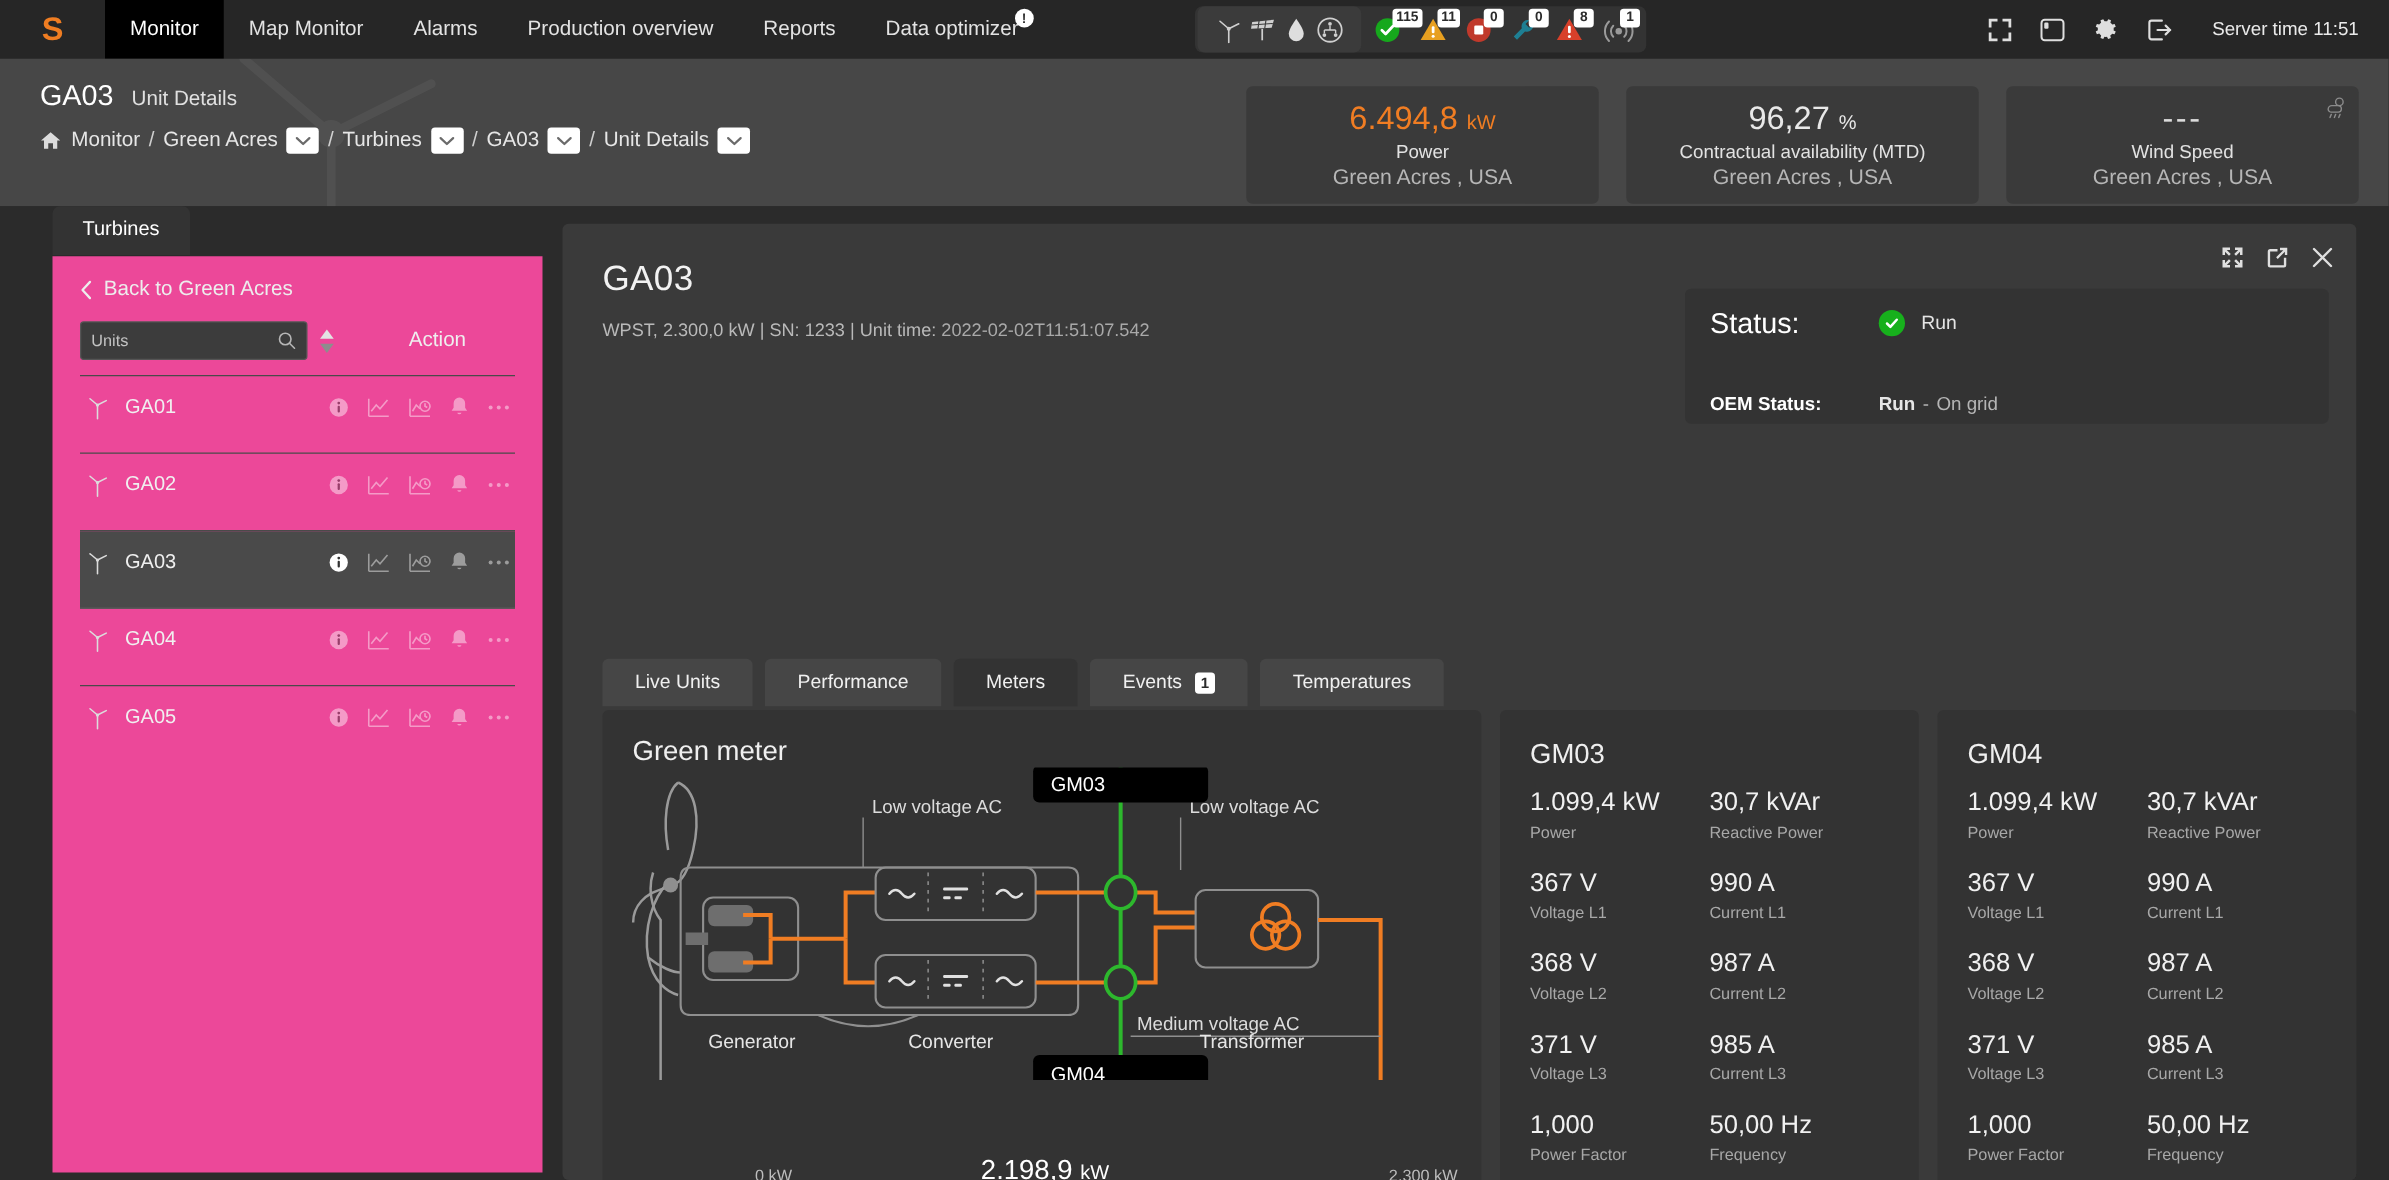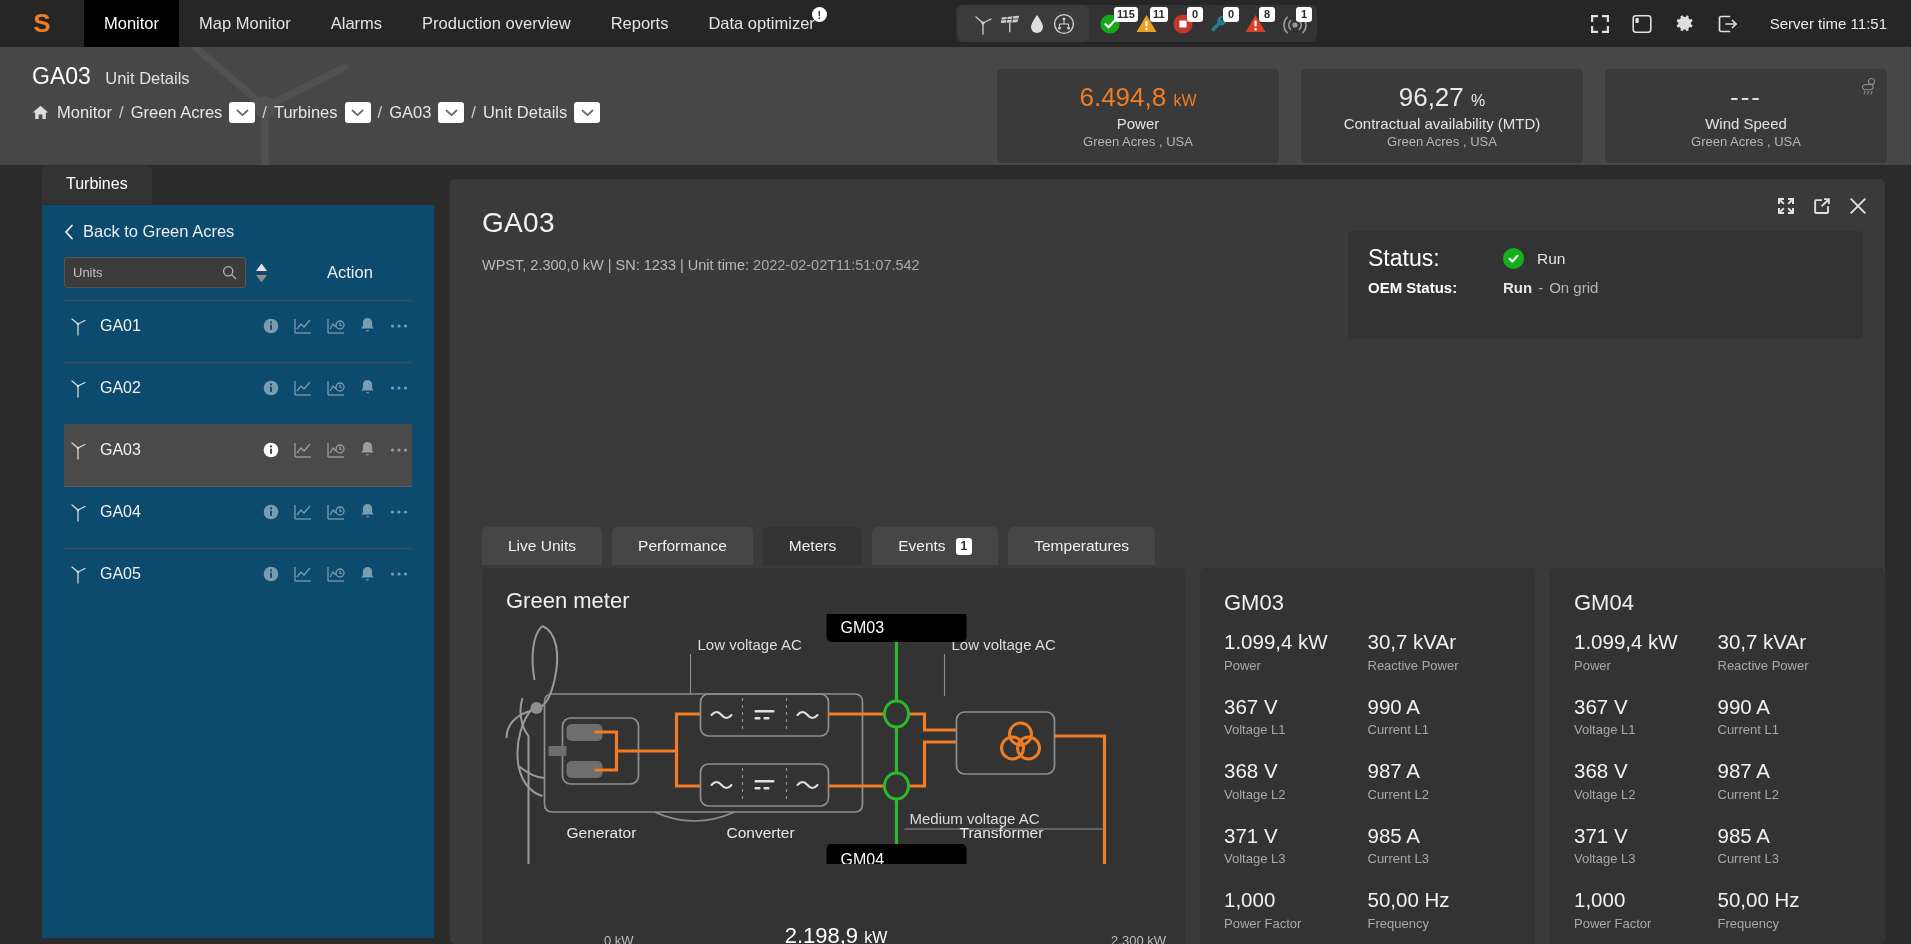--- a/index.html
+++ b/index.html
@@ -88,37 +88,37 @@
   .kpis { position:absolute; right:24px; top:22px; display:flex; gap:22px; }
   .kpi {
     width:282px; height:94px; background:#3a3a3a; border-radius:5px;
     display:flex; flex-direction:column; align-items:center; justify-content:center;
     position:relative;
   }
   .kpi .val { font-size:26px; font-weight:400; line-height:1.1; }
   .kpi .val .u { font-size:16px; }
   .kpi.orange .val { color:#f07d23; }
   .kpi .lbl { font-size:15px; color:#e2e2e2; margin-top:4px; }
-  .kpi .loc { font-size:13px; color:#b6b6b6; margin-top:2px; }
+  .kpi .loc { font-size:17px; color:#b6b6b6; margin-top:2px; }
   .kpi .wicon { position:absolute; right:9px; top:7px; opacity:.55; }
   .kpi .dashes { color:#dcdcdc; font-size:26px; letter-spacing:2px; }
 
   
   .body-wrap { position:relative; height:779px; background:#2b2b2b; }
 
   .tabstrip { position:absolute; left:42px; top:0; display:flex; }
   .tabstrip .tab {
     padding:10px 24px 11px; background:#333; color:#fff; font-size:16px;
     border-radius:6px 6px 0 0; cursor:pointer;
   }
   .tabstrip .tab.active { background:#333; }
 
   .left-panel {
     position:absolute; left:42px; top:40px; width:392px; bottom:6px;
-    background:#0c4a6e;
+    background:#ec4899;
   }
   .back-link {
     display:flex; align-items:center; gap:9px; padding:17px 0 0 22px;
     font-size:16.5px; color:#ededed; cursor:pointer;
   }
   .search-row { display:flex; align-items:center; padding:16px 0 0 22px; gap:9px; }
   .search-box {
     width:182px; height:31px; background:#3c3c3c; border:1px solid #555;
     border-radius:3px; display:flex; align-items:center; padding:0 8px;
     position:relative;
@@ -162,21 +162,21 @@
     background:#333; border-radius:5px; padding:14px 20px;
   }
   .sc-row1 { display:flex; align-items:center; }
   .sc-lbl-big { font-size:23px; color:#fff; width:135px; }
   .sc-check {
     width:21px;height:21px;border-radius:50%;background:#17b01c;
     display:flex;align-items:center;justify-content:center; margin-right:13px;
   }
   .sc-runtxt { font-size:15.5px; color:#e4e4e4; }
   .sc-row { display:flex; align-items:baseline; margin-top:7px; }
-  .sc-lbl { font-size:15px; font-weight:bold; color:#fff; width:135px; }
+  .sc-lbl { font-size:15px; font-weight:bold; color:#fff; width:135px;margin-top:36px; }
   .sc-v1 { font-size:15px; font-weight:bold; color:#e6e6e6; min-width:93px; }
   .sc-v2 { font-size:15px; color:#b5b5b5; }
 
   .tabs2 { position:absolute; left:32px; top:348px; display:flex; gap:10px; }
   .t2 {
     background:#464646; color:#f0f0f0; font-size:15.5px;
     padding:10px 26px; border-radius:5px 5px 0 0; cursor:pointer;
     display:flex; align-items:center; gap:10px;
   }
   .t2.active { background:#333; }

